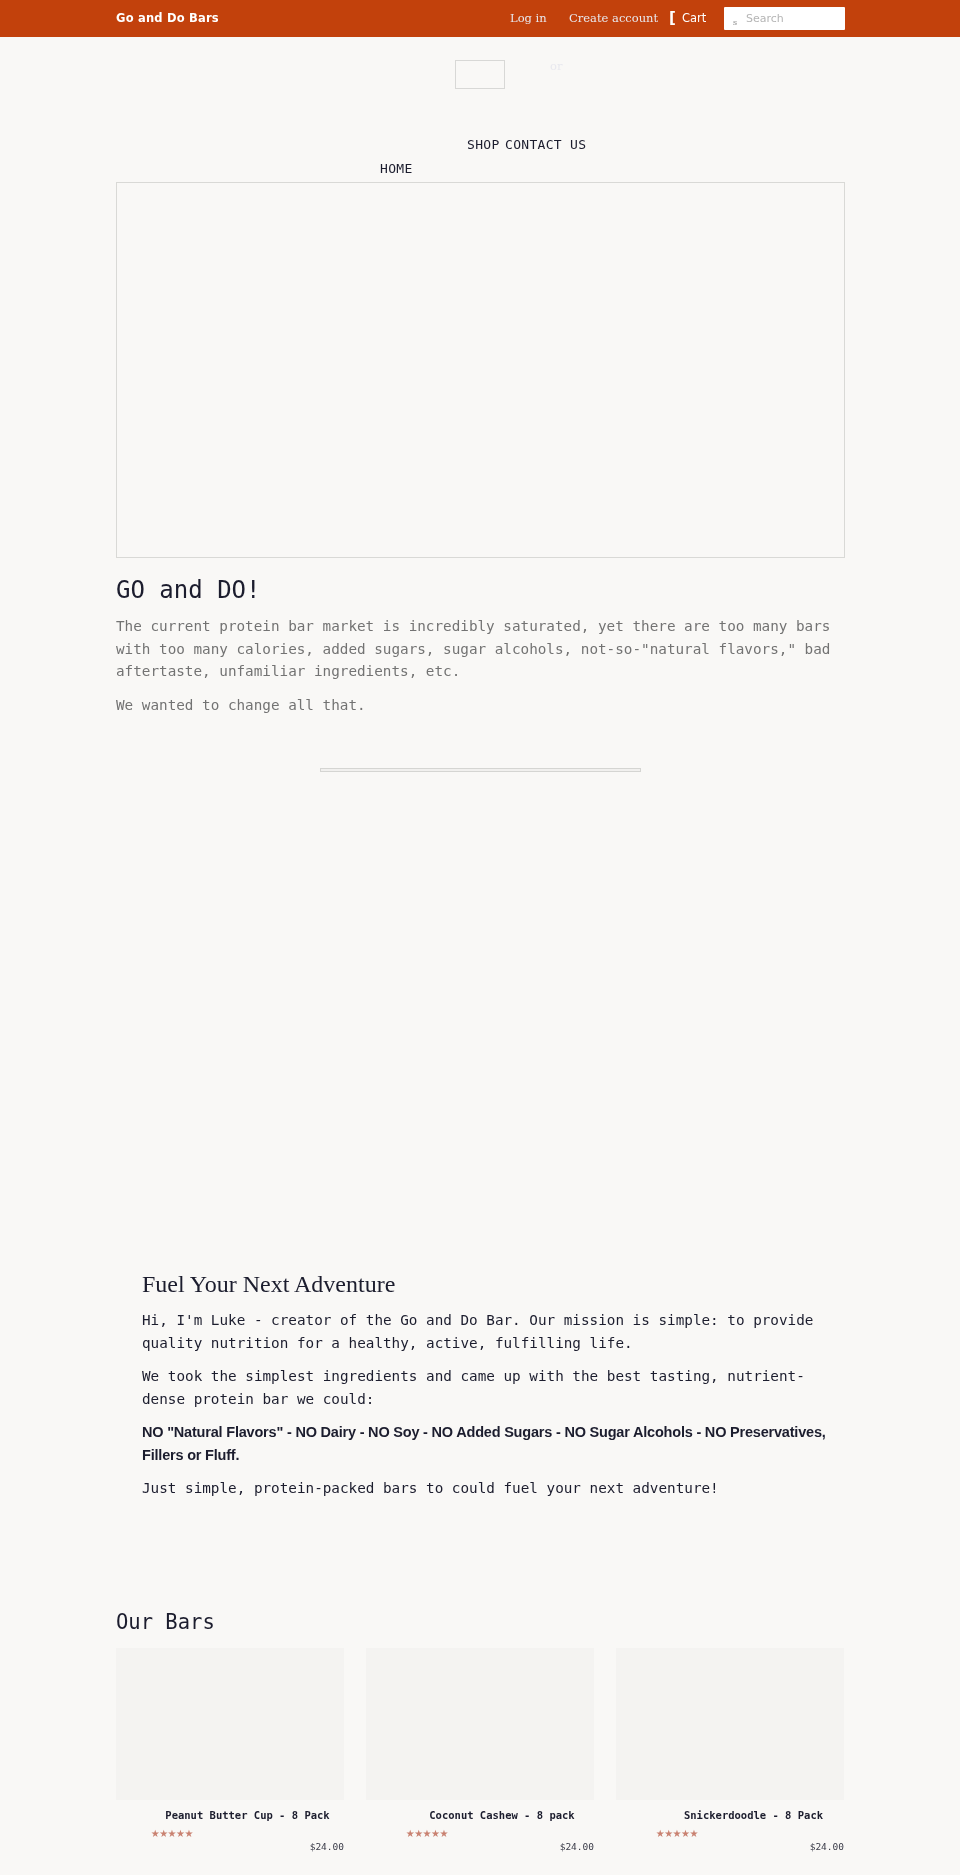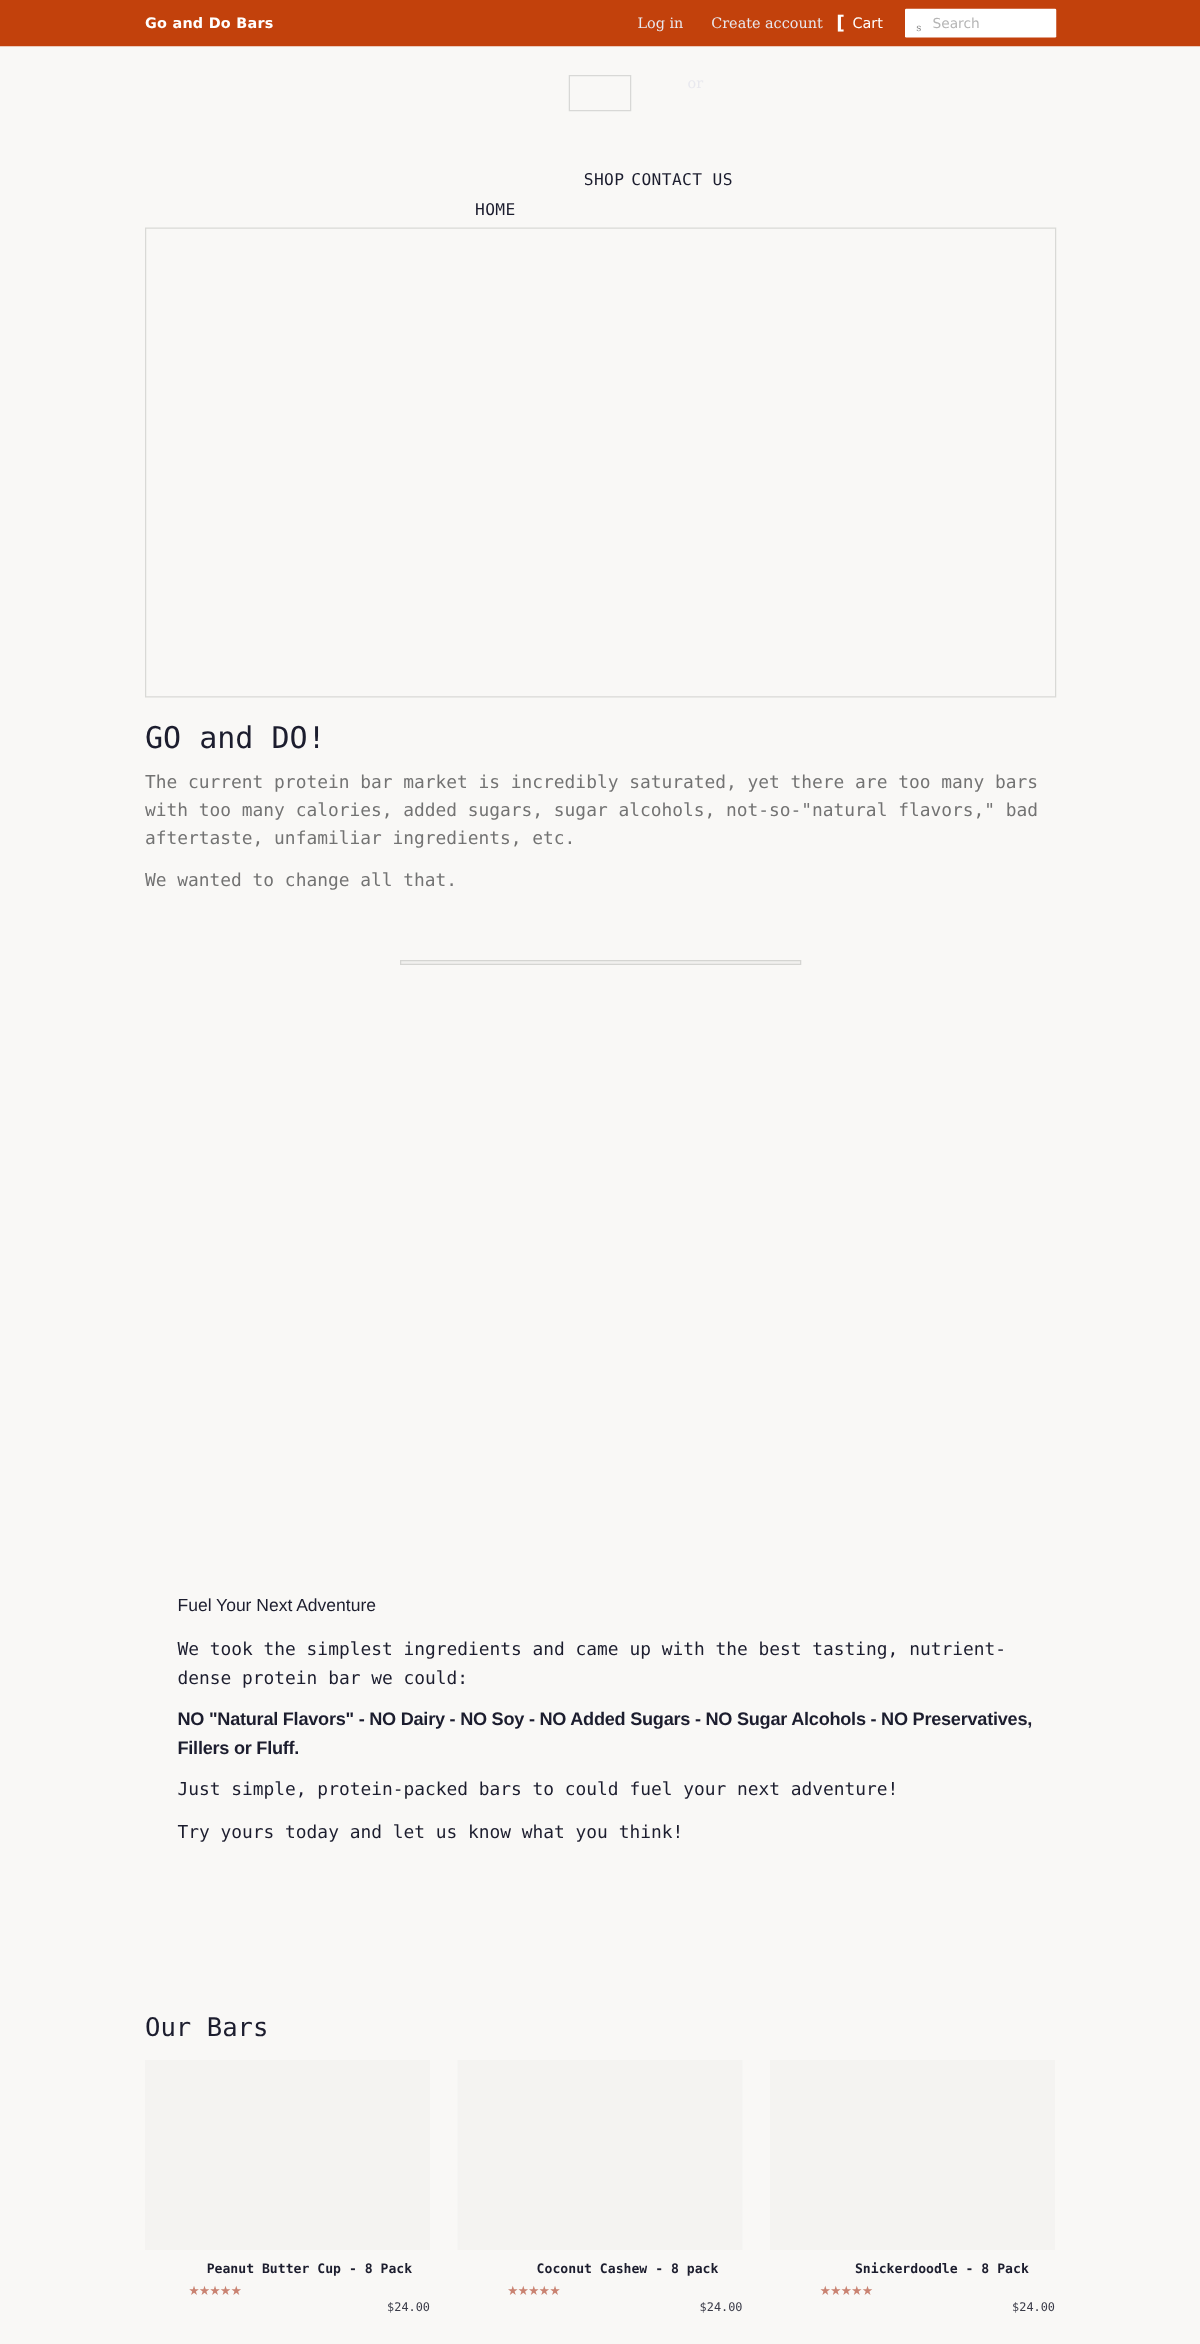--- a/index.html
+++ b/index.html
@@ -29,21 +29,21 @@
 
     .hero-img { position: absolute; left: 116px; top: 182px; width: 729px; height: 376px; border: 1px solid #d9d9d6; background: #f9f8f6; }
 
     .intro { position: absolute; left: 116px; top: 575px; width: 730px; }
     .intro h1 { font-family: "DejaVu Sans Mono", monospace; font-weight: normal; font-size: 24px; color: #1c1d2e; line-height: 30px; margin-bottom: 10px; }
     .intro p { font-family: "DejaVu Sans Mono", monospace; font-size: 14.3px; line-height: 22.5px; color: #737373; margin-bottom: 11px; }
 
     .divider { position: absolute; left: 320px; top: 768px; width: 321px; height: 4px; border: 1px solid #d5d5d2; background: #f1f0ee; }
 
     .about { position: absolute; left: 142px; top: 1270px; width: 705px; }
-    .about h2 { font-family: Liberation Sans, sans-serif; font-weight: normal; font-size: 14px; line-height: 28px; margin-bottom: 11px; color: #1c1d2e; }
+    .about h2 { font-family: Liberation Serif, serif; font-weight: normal; font-size: 24px; line-height: 28px; margin-bottom: 11px; color: #1c1d2e; }
     .about p { font-family: "DejaVu Sans Mono", monospace; font-size: 14.3px; line-height: 22.5px; margin-bottom: 11px; color: #1c1d2e; }
     .about p.bold { font-family: "Liberation Sans", sans-serif; font-weight: bold; font-size: 14.5px; letter-spacing: -0.2px; }
 
     .bars-title { position: absolute; left: 116px; top: 1610px; font-family: "DejaVu Sans Mono", monospace; font-weight: normal; font-size: 20.5px; color: #1c1d2e; }
 
     .product { position: absolute; top: 1648px; width: 228px; }
     .product .img { width: 228px; height: 152px; background: #f4f3f1; }
     .product .name { margin-top: 9px; font-family: "DejaVu Sans Mono", monospace; font-weight: bold; font-size: 10.5px; color: #1c1d2e; white-space: nowrap; text-align: center; }
     .product .stars { margin-top: 3px; font-size: 14px; color: #c98271; letter-spacing: 0px; line-height: 16px; }
     .product .price { margin-top: 1px; font-family: "DejaVu Sans Mono", monospace; font-size: 9.5px; color: #3a3b48; text-align: right; }
@@ -80,24 +80,24 @@
 <section class="intro">
   <h1>GO and DO!</h1>
   <p>The current protein bar market is incredibly saturated, yet there are too many bars with too many calories, added sugars, sugar alcohols, not-so-"natural flavors," bad aftertaste, unfamiliar ingredients, etc.</p>
   <p>We wanted to change all that.</p>
 </section>
 
 <div class="divider"></div>
 
 <section class="about">
   <h2>Fuel Your Next Adventure</h2>
+  <p>Hi, I'm Luke - creator of the Go and Do Bar. Our mission is simple: to provide quality nutrition for a healthy, active, fulfilling life.</p>
   <p>We took the simplest ingredients and came up with the best tasting, nutrient-dense protein bar we could:</p>
   <p class="bold">NO "Natural Flavors" - NO Dairy - NO Soy - NO Added Sugars - NO Sugar Alcohols - NO Preservatives, Fillers or Fluff.</p>
   <p>Just simple, protein-packed bars to could fuel your next adventure!</p>
-  <p>Try yours today and let us know what you think!</p>
 </section>
 
 <h2 class="bars-title">Our Bars</h2>
 
 <div class="product p1">
   <div class="img"></div>
   <div class="name">Peanut Butter Cup - 8 Pack</div>
   <div class="stars">★★★★★</div>
   <div class="price">$24.00</div>
 </div>

